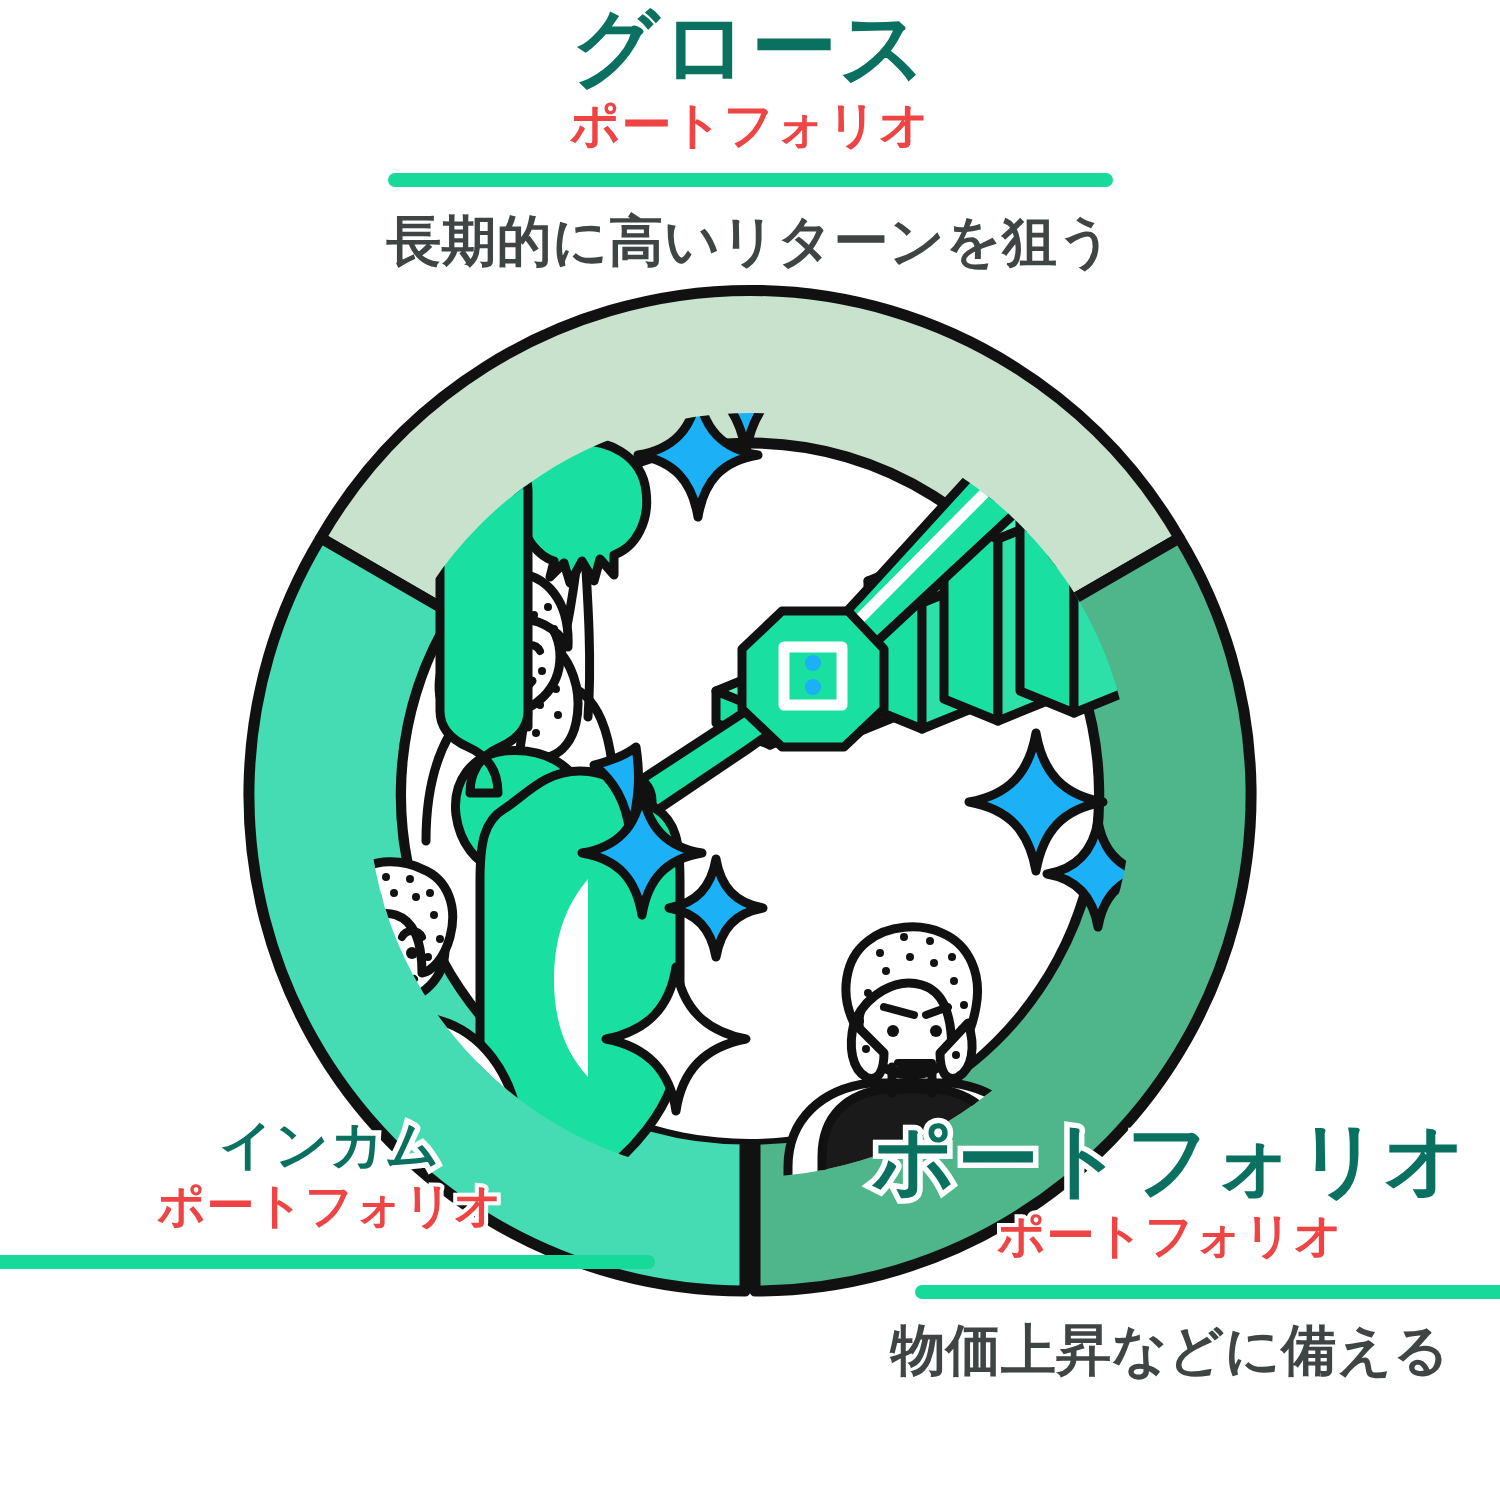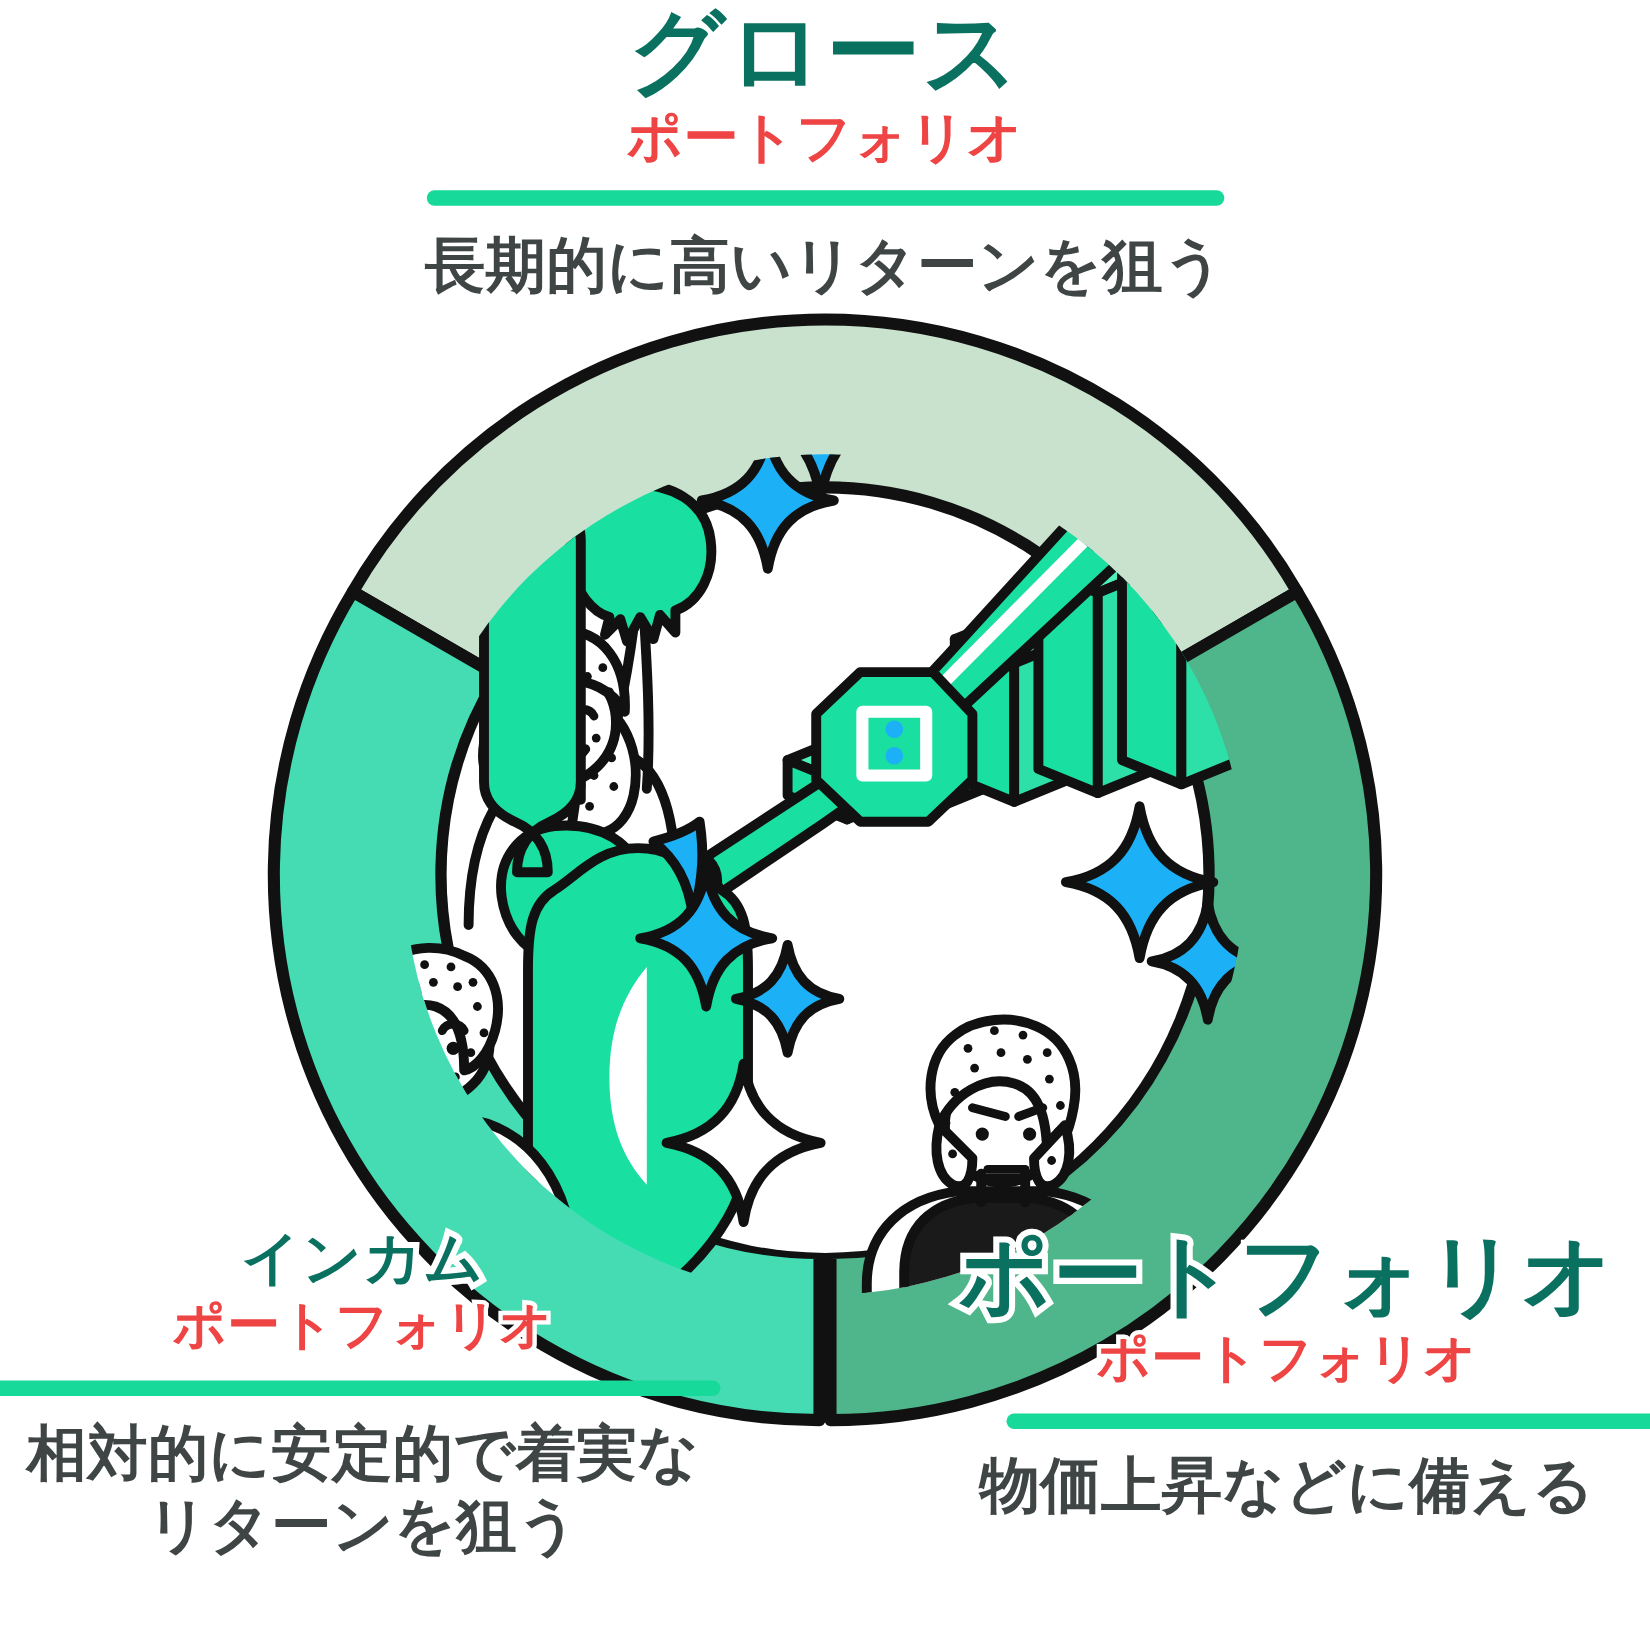--- a/index.html
+++ b/index.html
@@ -410,22 +410,20 @@
     <div class="heading-main">グロース</div>
     <div class="heading-sub">ポートフォリオ</div>
     <div class="rule"></div>
     <div class="caption">長期的に高いリターンを狙う</div>
   </div>
 
   <div class="label-block z-over" id="left-group">
     <div class="heading-main heading-outlined">インカム</div>
     <div class="heading-sub heading-outlined-sm">ポートフォリオ</div>
     <div class="rule"></div>
-    <div class="caption">相対的に安定的で着実な
-リターンを狙う</div>
   </div>
 
   <div class="label-block z-over" id="right-group">
     <div class="heading-main heading-outlined">ポートフォリオ</div>
     <div class="heading-sub heading-outlined-sm">ポートフォリオ</div>
     <div class="rule"></div>
     <div class="caption">物価上昇などに備える</div>
   </div>
 
 </div>

